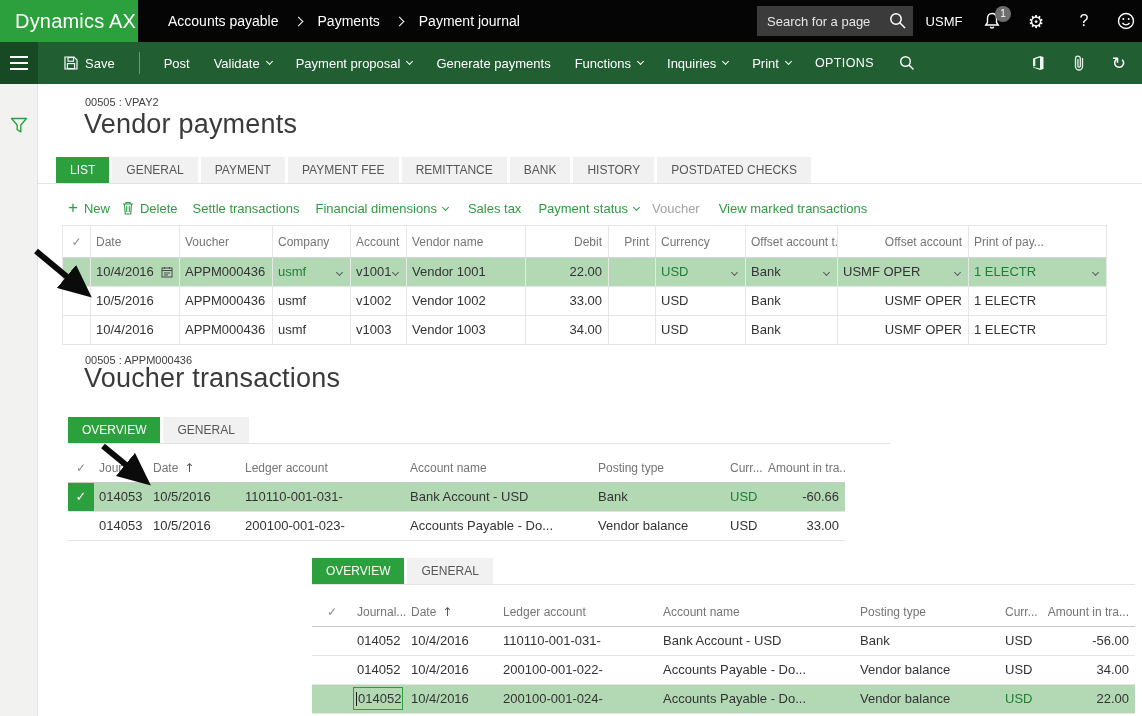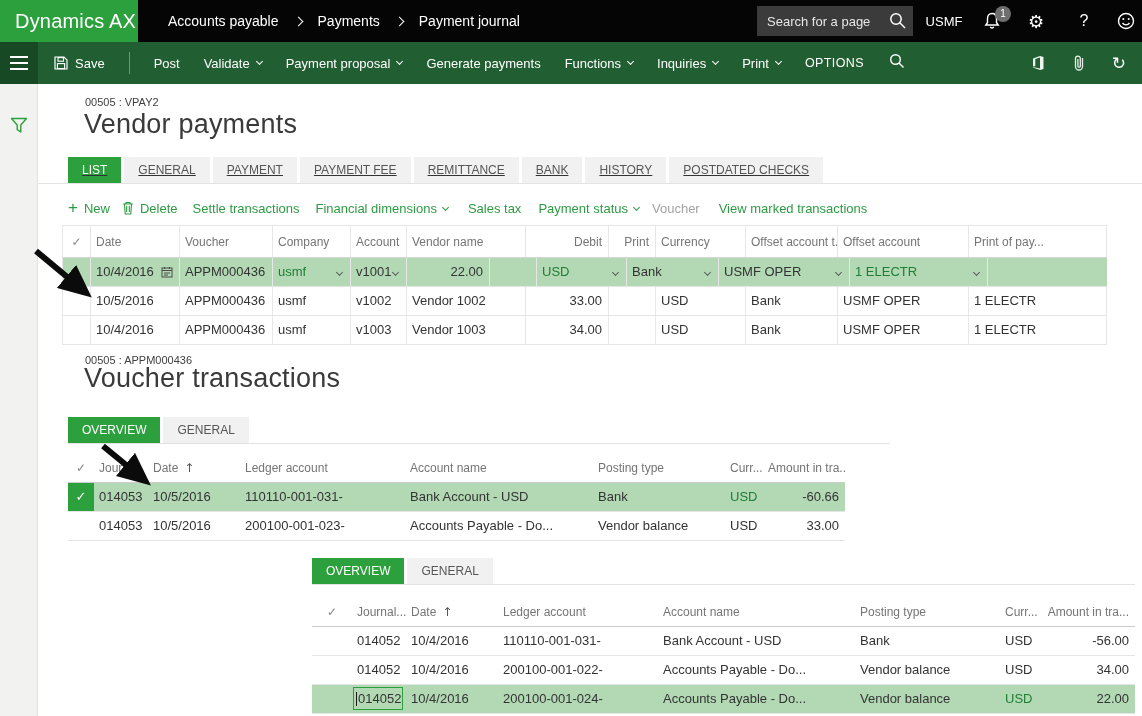--- a/index.html
+++ b/index.html
@@ -21,21 +21,21 @@
   .belli { left:978px; width:28px; }
   .badge { position:absolute; left:995px; top:6px; width:16px; height:16px; border-radius:50%; background:#6E6E6E; color:#fff; font-size:10px; line-height:16px; text-align:center; }
   .geari { left:1022px; width:28px; font-size:18px; font-family:"DejaVu Sans",sans-serif; }
   .helpi { left:1072px; width:24px; font-size:16px; }
   .smilei { left:1112px; width:28px; }
 
   
   .cmdbar { position:absolute; left:0; top:42px; width:1142px; height:42px; background:#215E31; color:#fff; display:flex; align-items:center; font-size:13px; }
   .burger { width:38px; height:42px; background:#174925; display:flex; flex-direction:column; justify-content:center; align-items:center; gap:4px; cursor:pointer; }
   .burger i { display:block; width:18px; height:2px; background:#fff; }
-  .cmd-left { display:flex; gap:24px; margin-left:16px; }
+  .cmd-left { display:flex; align-items:center; gap:24px; margin-left:26px; }
   .cmd-item { display:flex; align-items:center; gap:7px; white-space:nowrap; cursor:pointer; }
   .cmd-item .chv { width:5px; height:5px; margin-top:-3px; }
   .cmd-div { width:1px; height:22px; background:rgba(255,255,255,.35); }
   .cmd-opts { letter-spacing:.4px; font-size:12.5px; }
   .cmd-right { margin-left:auto; display:flex; align-items:center; gap:27px; margin-right:16px; }
   .refresh-g { font-size:17px; font-family:"DejaVu Sans",sans-serif; }
 
   
   .rail { position:absolute; left:0; top:84px; width:38px; height:632px; background:#F2F2F1; border-right:1px solid #E1E1E1; }
   .rail .funnel { position:absolute; left:10px; top:33px; }
@@ -44,21 +44,21 @@
   .recid { position:absolute; font-size:11px; color:#3f3f3f; }
   .bigtitle { position:absolute; font-size:27px; font-weight:300; color:#3a3a3a; letter-spacing:.2px; }
   #recid1 { left:85px; top:96px; } #title1 { left:84px; top:109px; }
   #recid2 { left:85px; top:354px; } #title2 { left:84px; top:363px; }
 
   
   .tabs { position:absolute; display:flex; gap:3px; z-index:2; }
   .tab { height:26px; line-height:26px; padding:0 14px; background:#F1F1F1; color:#565656; font-size:12px; cursor:pointer; white-space:nowrap; }
   .tab.active { background:#2CA03C; color:#fff; }
   .tabline { position:absolute; height:1px; background:#E3E3E3; z-index:1; }
-  #tabs1 { left:68px; top:157px;text-decoration:underline; } #tabline1 { left:38px; top:183px; width:1104px; }
+  #tabs1 { left:56px; top:157px; } #tabline1 { left:38px; top:183px; width:1104px; }
   #tabs2 { left:68px; top:417px; } #tabline2 { left:68px; top:443px; width:822px; }
   #tabs3 { left:312px; top:558px; } #tabline3 { left:312px; top:584px; width:823px; }
 
   
   .actions { position:absolute; left:68px; top:196px; height:24px; display:flex; align-items:center; font-size:13px; color:#2E9B43; }
   .act { display:flex; align-items:center; gap:6px; cursor:pointer; white-space:nowrap; }
   .act .chv { width:5px; height:5px; margin-top:-2px; }
   .act-plus { font-size:17px; font-weight:400; line-height:17px; margin-top:-2px; }
   .act-dis { color:#A3A3A3; cursor:default; }
 
@@ -74,21 +74,21 @@
   .dd .chv { width:5px; height:5px; color:#5d5d5d; margin-right:2px; flex:none; }
   .gtx { color:#1F7D35; }
 
   
   #t1 { left:62px; top:225px; width:1045px; }
   #t1 .hrow { height:33px; line-height:33px; border-top:1px solid #E7E7E7; border-bottom:1px solid #D6D6D6; border-left:1px solid #E7E7E7; }
   #t1 .row { height:29px; line-height:28px; border-bottom:1px solid #E5E5E5; border-left:1px solid #E7E7E7; }
   #t1 .c { border-right:1px solid #E7E7E7; }
   .w-chk{width:28px; text-align:center; padding:0;} .w-date{width:89px;} .w-vou{width:93px;} .w-comp{width:78px;}
   .w-acct{width:56px;} .w-vend{width:119px;} .w-deb{width:83px;} .w-cred{width:47px;} .w-curr{width:90px;}
-  .w-offt{width:92px;} .w-offa{width:131px;} .w-meth{width:138px;}
+  .w-offt{width:92px;} .w-offa{width:131px;text-align:right;} .w-meth{width:138px;}
   .datecell { display:flex; align-items:center; justify-content:space-between; }
 
   
   #t2 { left:68px; top:453px; width:777px; }
   #t3 { left:312px; top:597px; width:823px; }
   #t2 .hrow, #t3 .hrow { height:30px; line-height:30px; border-bottom:1px solid #CBCBCB; }
   #t2 .row, #t3 .row { height:29px; line-height:28px; border-bottom:1px solid #E5E5E5; }
   .x-chk{width:26px; padding:0; text-align:center;} .x-j{width:54px;} .x-d{width:92px;} .x-l{width:165px;}
   .x-a{width:188px;} .x-p{width:132px;} .x-c{width:38px;} .x-amt{width:82px;}
   .y-chk{width:40px; padding:0; text-align:center;} .y-j{width:54px;} .y-d{width:92px;} .y-l{width:160px;}
@@ -286,20 +286,21 @@
     </div>
     <div class="c w-vou">APPM000436</div>
     <div class="c w-comp dd">
         <span class="gtx">usmf</span>
         <span class="chv"></span>
       </div>
     <div class="c w-acct dd">
         <span>v1001</span>
         <span class="chv"></span>
       </div>
+    <div class="c w-vend">Vendor 1001</div>
     <div class="c w-deb num">22.00</div>
     <div class="c w-cred num"></div>
     <div class="c w-curr dd">
         <span class="gtx">USD</span>
         <span class="chv"></span>
       </div>
     <div class="c w-offt dd">
         <span>Bank</span>
         <span class="chv"></span>
       </div>

